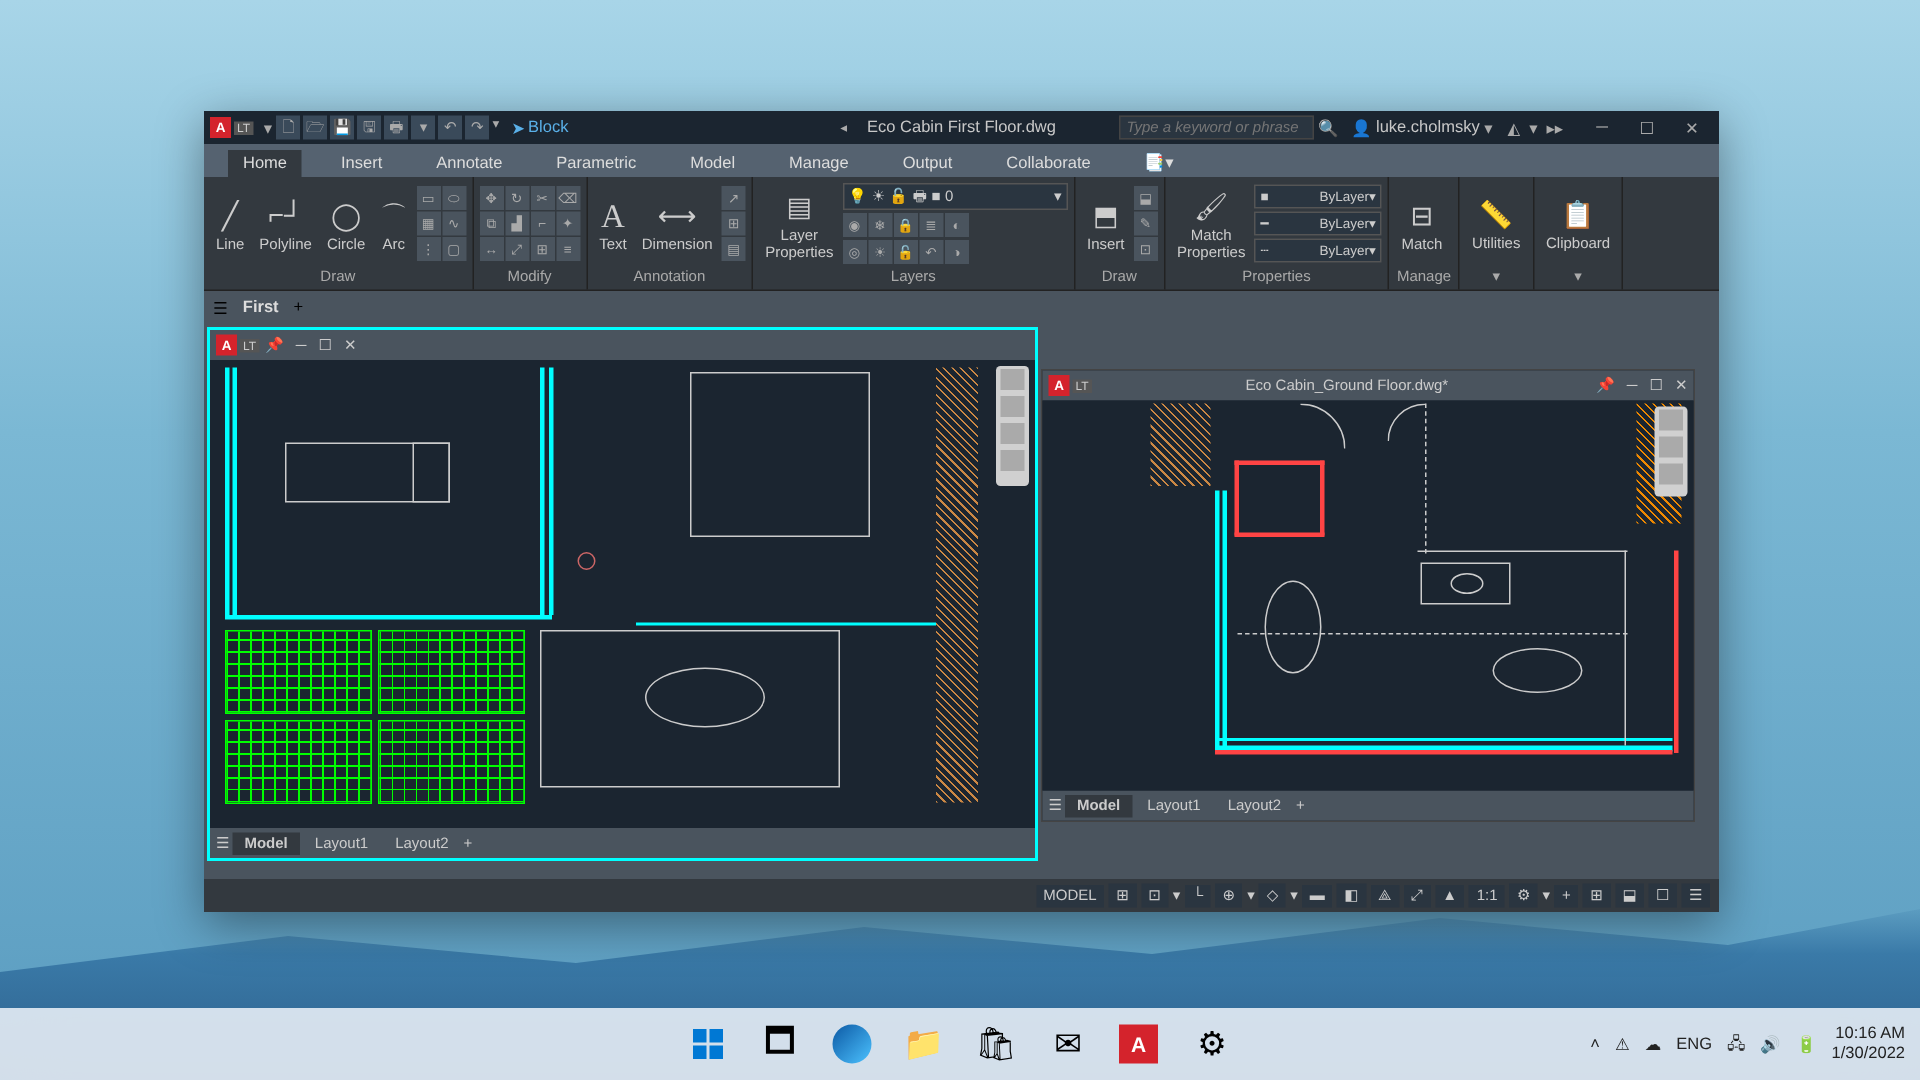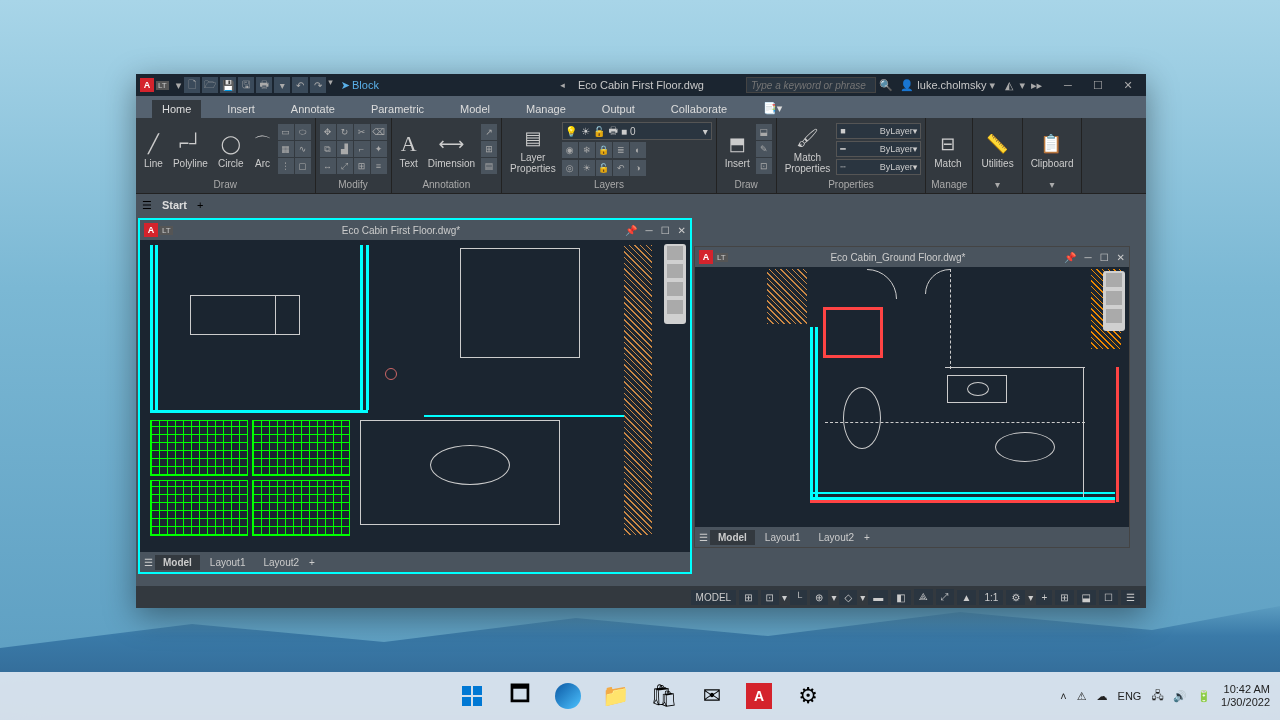--- a/index.html
+++ b/index.html
@@ -289,31 +289,30 @@
             <div class="icon">📋</div>
             <span>Clipboard</span>
           </div>
         </div>
       <div class="panel-title">▾</div>
     </div>
   </div>
 
   <div class="start-bar">
     <span>☰</span>
-    <span class="start-tab">Start</span>
+    <span class="start-tab">First</span>
     <span>+</span>
   </div>
 
   <div class="doc-area">
 
     <div class="doc-window active" style="left:2px;top:2px;width:554px;height:356px">
       <div class="doc-title">
         <div class="app-logo">A</div>
           <div class="lt-badge">LT</div>
-        <span class="name">Eco Cabin First Floor.dwg*</span>
         <span>📌</span>
         <span style="margin:0 8px">─</span>
         <span>☐</span>
         <span style="margin-left:8px">✕</span>
       </div>
       <div class="doc-canvas">
 
         <div class="cyan-line" style="left:10px;top:5px;width:3px;height:165px"></div>
         <div class="cyan-line" style="left:15px;top:5px;width:3px;height:165px"></div>
         <div class="cyan-line" style="left:220px;top:5px;width:3px;height:165px"></div>
@@ -459,17 +458,17 @@
   </div>
   <div class="systray">
     <span>˄</span>
     <span>⚠</span>
     <span>☁</span>
     <span>ENG</span>
     <span>🖧</span>
     <span>🔊</span>
     <span>🔋</span>
     <div class="clock">
-      <div>10:42 AM</div>
+      <div>10:16 AM</div>
       <div>1/30/2022</div>
     </div>
   </div>
 </div>
 
 </body></html>

